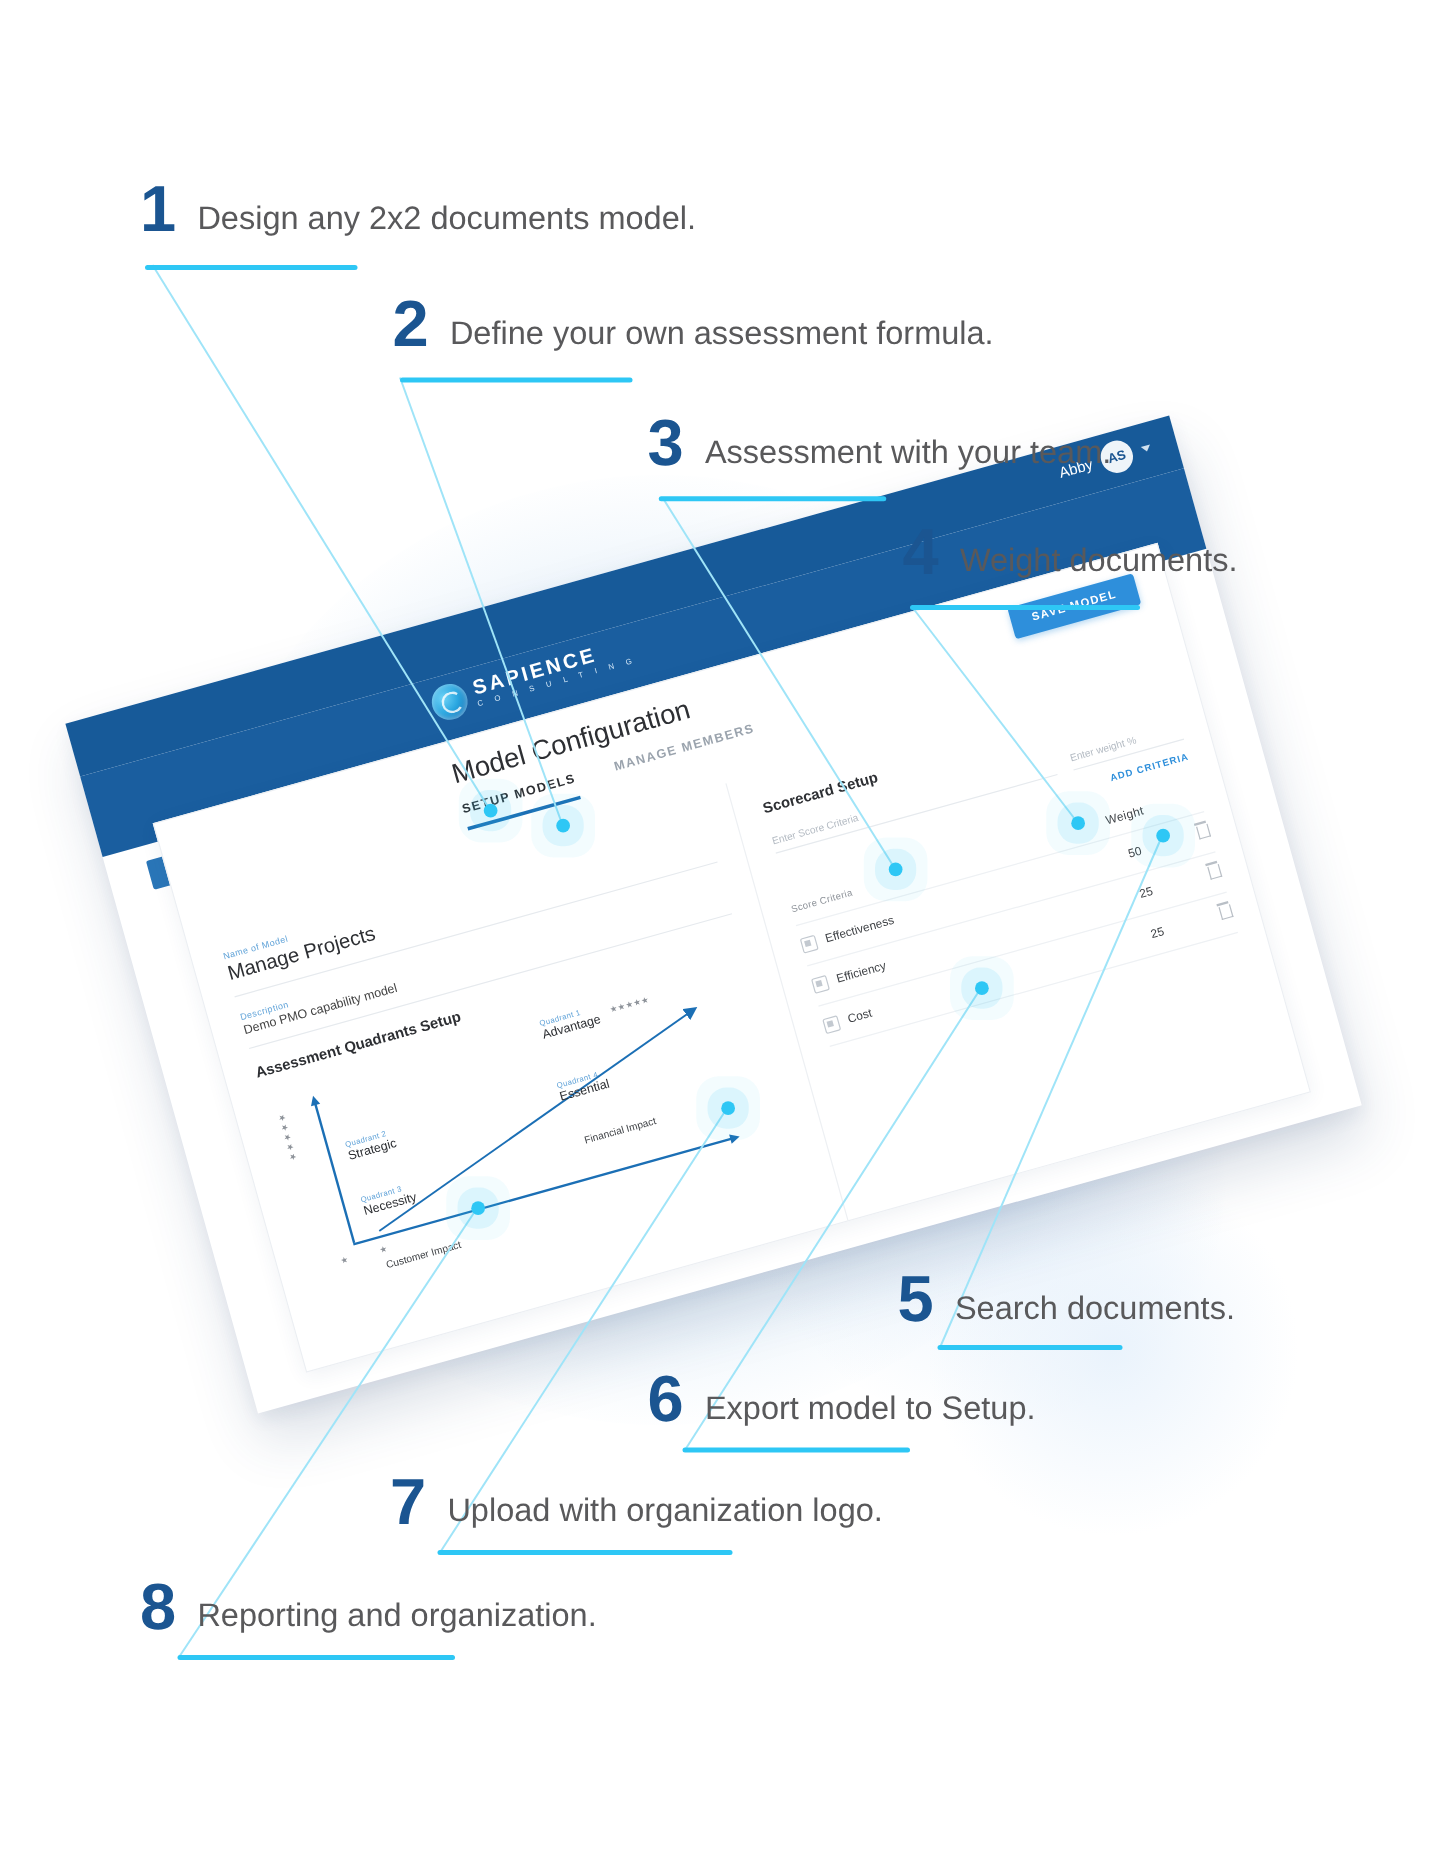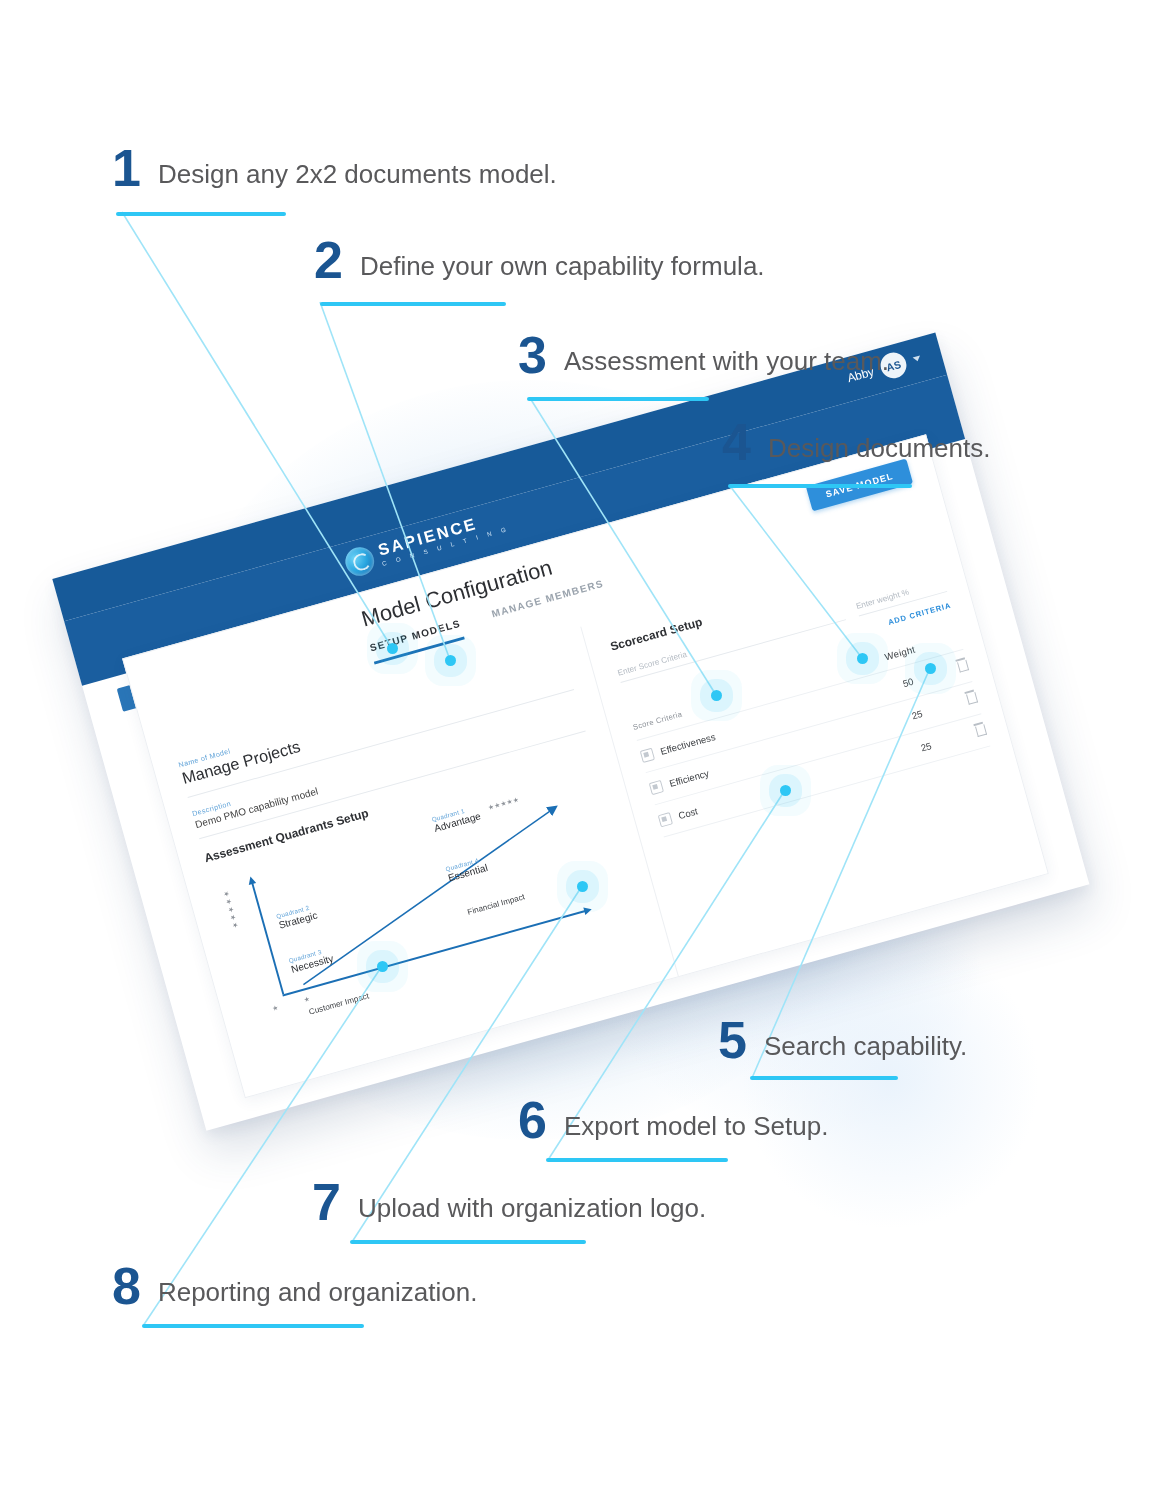--- a/index.html
+++ b/index.html
@@ -316,39 +316,39 @@
 <div class="dot" style="left:377px;top:961px;"></div>
 
 <div class="callout" style="left:112px;top:148px;">
   <span class="num">1</span>
   <span class="txt">Design any 2x2 documents model.</span>
 </div>
 <div class="rule" style="left:116px;top:212px;width:170px;"></div>
 
 <div class="callout" style="left:314px;top:240px;">
   <span class="num">2</span>
-  <span class="txt">Define your own capability formula.</span>
+  <span class="txt">Define your own assessment formula.</span>
 </div>
 <div class="rule" style="left:320px;top:302px;width:186px;"></div>
 
 <div class="callout" style="left:518px;top:335px;">
   <span class="num">3</span>
   <span class="txt">Assessment with your team.</span>
 </div>
 <div class="rule" style="left:527px;top:397px;width:182px;"></div>
 
 <div class="callout" style="left:722px;top:422px;">
   <span class="num">4</span>
-  <span class="txt">Design documents.</span>
+  <span class="txt">Weight documents.</span>
 </div>
 <div class="rule" style="left:728px;top:484px;width:184px;"></div>
 
 <div class="callout" style="left:718px;top:1020px;">
   <span class="num">5</span>
-  <span class="txt">Search capability.</span>
+  <span class="txt">Search documents.</span>
 </div>
 <div class="rule" style="left:750px;top:1076px;width:148px;"></div>
 
 <div class="callout" style="left:518px;top:1100px;">
   <span class="num">6</span>
   <span class="txt">Export model to Setup.</span>
 </div>
 <div class="rule" style="left:546px;top:1158px;width:182px;"></div>
 
 <div class="callout" style="left:312px;top:1182px;">

